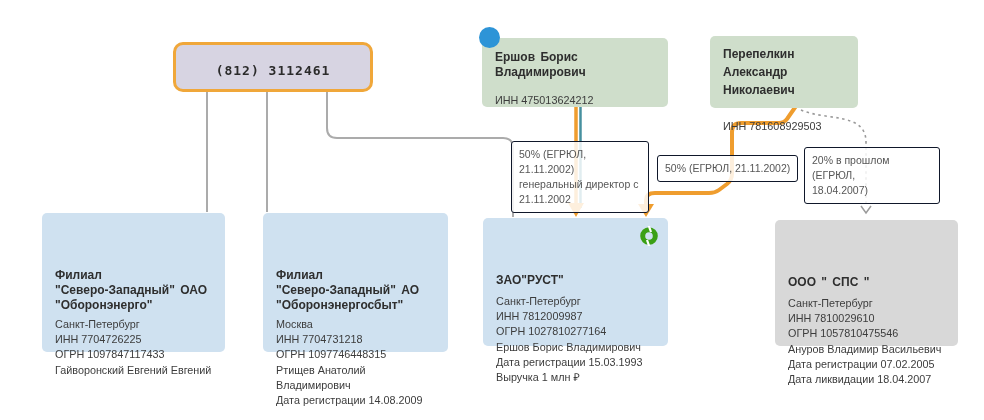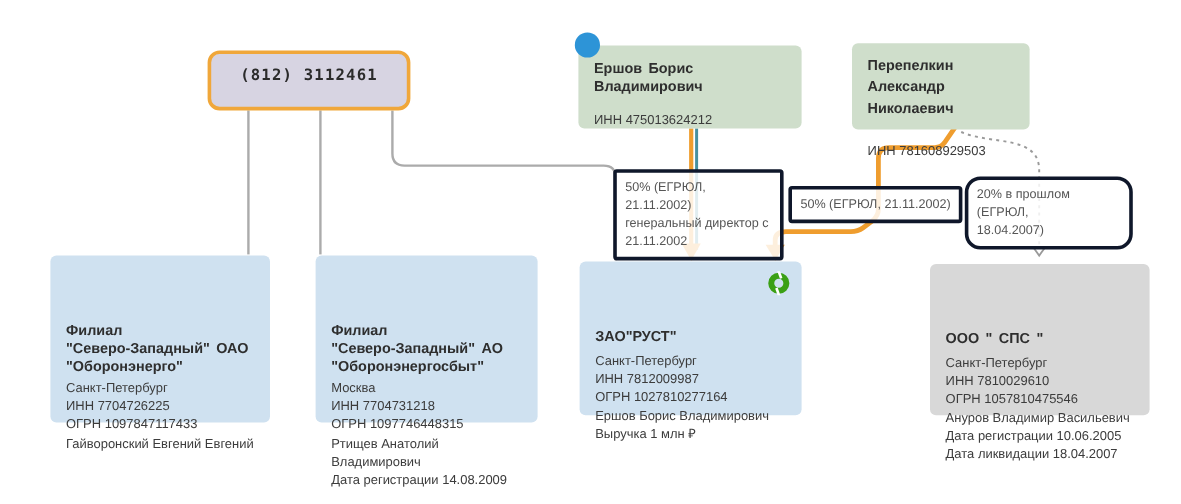--- a/index.html
+++ b/index.html
@@ -2,45 +2,45 @@
 <html><head>
 <meta charset="utf-8">
 <style>
   html,body{margin:0;padding:0;background:#fff;}
   .canvas{position:relative;width:984px;height:420px;background:#fff;overflow:hidden;
           font-family:"Liberation Sans",sans-serif;}
   .edges{position:absolute;left:0;top:0;z-index:1;}
   .node{position:absolute;z-index:2;border-radius:5px;box-sizing:border-box;padding:11px 13px;}
   .node .title{font-weight:bold;font-size:12px;line-height:15px;color:#2e2e2e;word-spacing:2px;}
   .node .detail{font-size:10.8px;line-height:15.2px;color:#3c3c3c;}
-  .phone{left:173px;top:42px;width:169px;height:50px;background:#d7d4e2;
-         border:3px solid #f0a73a;border-radius:10px;display:flex;align-items:flex-start;justify-content:center;}
+  .phone{left:173px;top:42px;width:200px;height:50px;background:#d7d4e2;
+         border:3px solid #f0a73a;border-radius:10px;display:flex;align-items:flex-end;justify-content:center;}
   .phone span{font-family:"DejaVu Sans Mono",monospace;font-size:13px;font-weight:bold;
               letter-spacing:1px;color:#2b2b2b;}
   .person{background:#cfdecb;}
   .n-ershov{left:482px;top:38px;width:186px;height:69px;padding-top:12px;}
   .n-ershov .title{margin-bottom:13px;}
   .n-perepelkin{left:710px;top:36px;width:148px;height:72px;padding-top:9px;}
   .n-perepelkin .title{line-height:18px;}
   .n-perepelkin .detail{margin-top:20px;}
   .company{background:#cfe1f0;}
   .n-c1{left:42px;top:213px;width:183px;height:139px;}
   .n-c2{left:263px;top:213px;width:185px;height:139px;}
   .n-c3{left:483px;top:218px;width:185px;height:128px;}
   .n-c4{left:775px;top:220px;width:183px;height:126px;background:#d8d8d8;}
   .company .title{margin-bottom:4px;margin-top:44px;}
   .n-c3 .title,.n-c4 .title{margin-bottom:6px;}
   .dot{position:absolute;left:479px;top:27px;width:21px;height:21px;border-radius:50%;
        background:#2d94d7;z-index:3;}
   .status-icon{position:absolute;right:9px;top:8px;width:20px;height:20px;}
-  .elabel{position:absolute;z-index:3;background:rgba(255,255,255,0.84);border:3px solid #0f172a;
+  .elabel{position:absolute;z-index:3;background:rgba(255,255,255,0.84);border:1px solid #0f172a;
           border-radius:3px;padding:5px 7px;font-size:10.5px;line-height:15px;color:#565656;}
   .lbl1{left:511px;top:141px;width:122px;}
   .lbl2{left:657px;top:155px;white-space:nowrap;}
-  .lbl3{left:804px;top:147px;width:120px;border-radius:13px;}
+  .lbl3{left:804px;top:147px;width:120px;}
 </style>
 </head>
 <body>
 
 <div class="canvas">
 
   <svg class="edges" width="984" height="420">
     <path d="M207,92 V212" stroke="#ababab" stroke-width="2" fill="none"></path>
     <path d="M267,92 V212" stroke="#ababab" stroke-width="2" fill="none"></path>
     <path d="M327,92 V128 Q327,138 337,138 H503 Q513,138 513,148 V217" stroke="#ababab" stroke-width="2" fill="none"></path>
@@ -101,30 +101,31 @@
     <svg class="status-icon" viewBox="0 0 20 20">
       <circle cx="10" cy="10" r="6.3" fill="none" stroke="#3ba015" stroke-width="5"></circle>
       <line x1="9.5" y1="-1" x2="12" y2="6" stroke="#ffffff" stroke-width="2.2"></line>
       <line x1="10.5" y1="21" x2="8" y2="14" stroke="#ffffff" stroke-width="2.2"></line>
     </svg>
     <div class="title">ЗАО"РУСТ"</div>
     <div class="detail">Санкт-Петербург</div>
     <div class="detail">ИНН 7812009987</div>
     <div class="detail">ОГРН 1027810277164</div>
     <div class="detail">Ершов Борис Владимирович</div>
+    <div class="detail">Дата регистрации 15.03.1993</div>
     <div class="detail">Выручка 1 млн ₽</div>
   </div>
 
   <div class="node company n-c4">
     <div class="title">ООО " СПС "</div>
     <div class="detail">Санкт-Петербург</div>
     <div class="detail">ИНН 7810029610</div>
     <div class="detail">ОГРН 1057810475546</div>
     <div class="detail">Ануров Владимир Васильевич</div>
-    <div class="detail">Дата регистрации 10.06.2005</div>
+    <div class="detail">Дата регистрации 07.02.2005</div>
     <div class="detail">Дата ликвидации 18.04.2007</div>
   </div>
 
   <div class="elabel lbl1">
     <div>50% (ЕГРЮЛ, 21.11.2002)</div>
     <div>генеральный директор с</div>
     <div>21.11.2002</div>
   </div>
 
   <div class="elabel lbl2">

